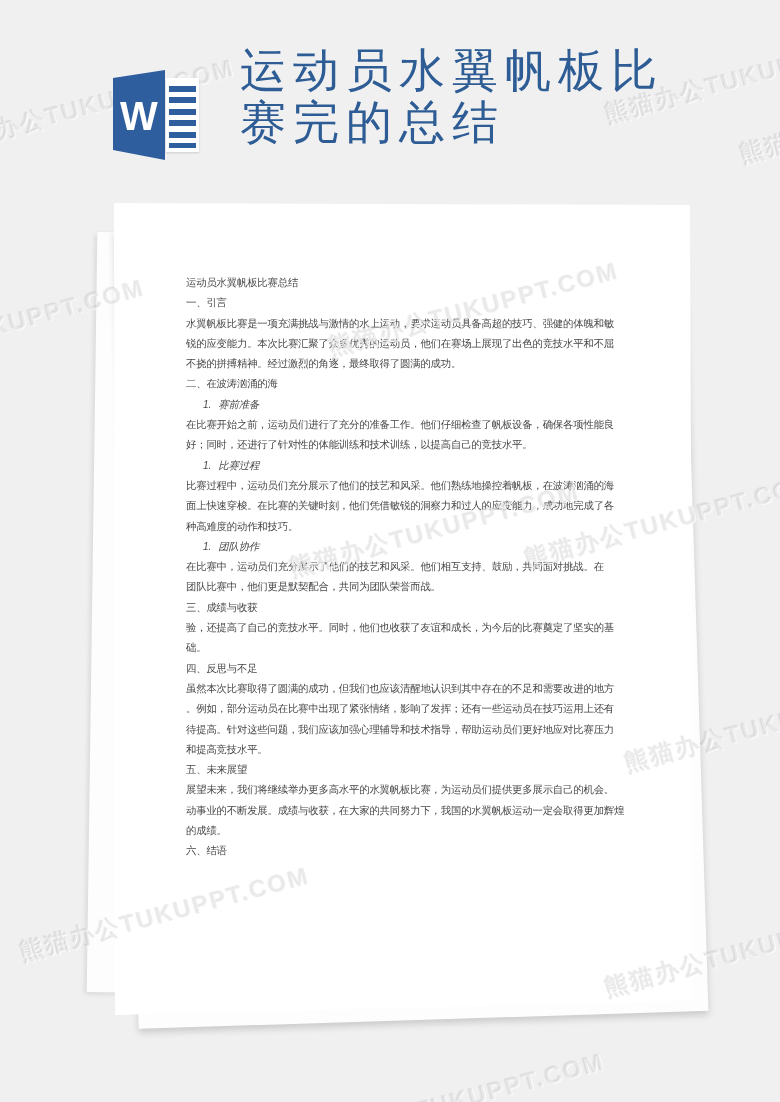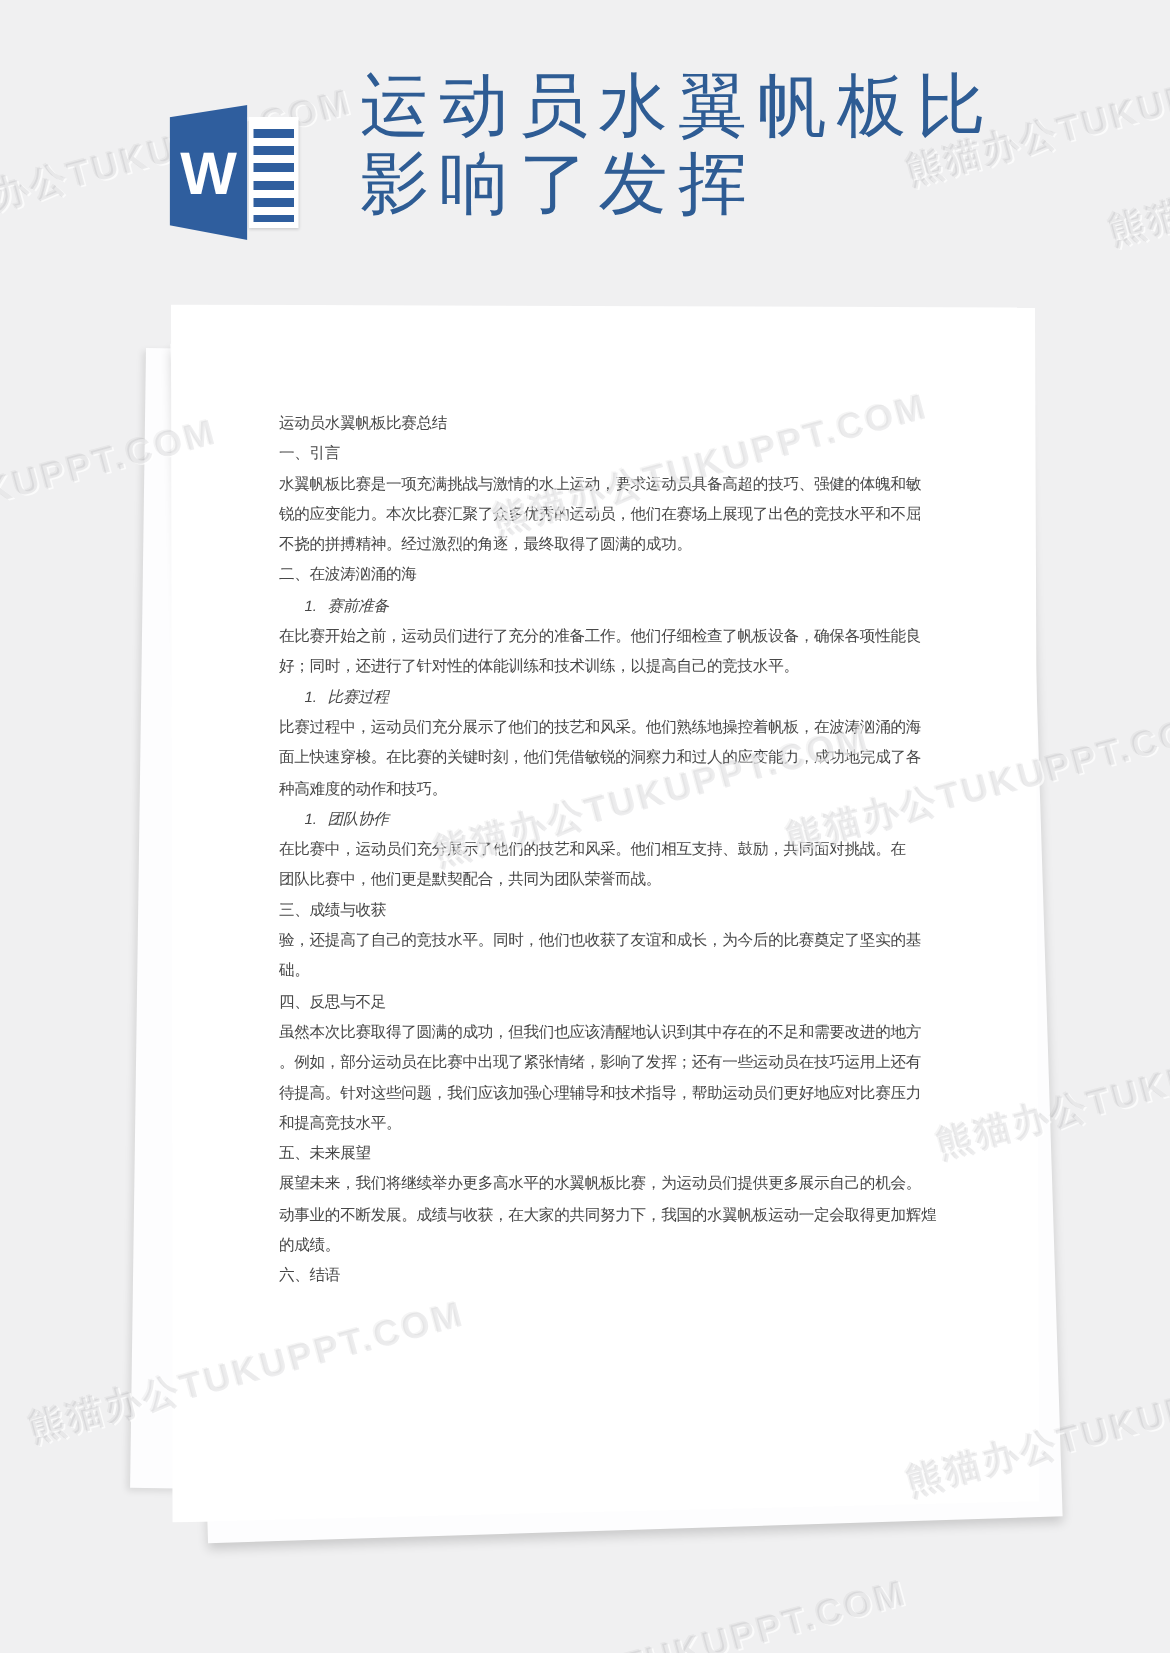--- a/index.html
+++ b/index.html
@@ -143,17 +143,17 @@
     <div class="word-icon">
       <div class="doc-sheet">
         <div class="doc-sheet-lines"></div>
       </div>
       <div class="w-panel">
         <span class="w-letter">W</span>
       </div>
     </div>
     <div class="main-title">
       <div>运动员水翼帆板比</div>
-      <div>影响了发挥</div>
+      <div>赛完的总结</div>
     </div>
   </div>
 
 </div>
 
 </body></html>

